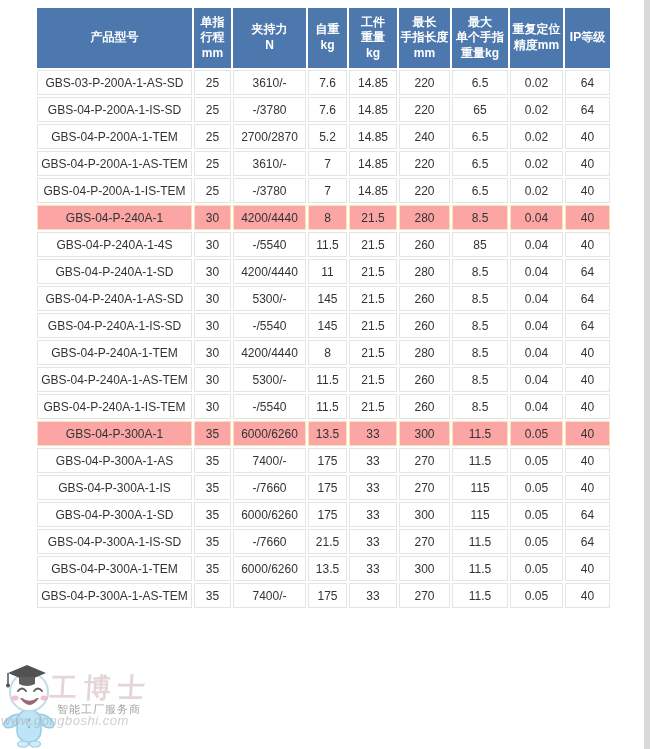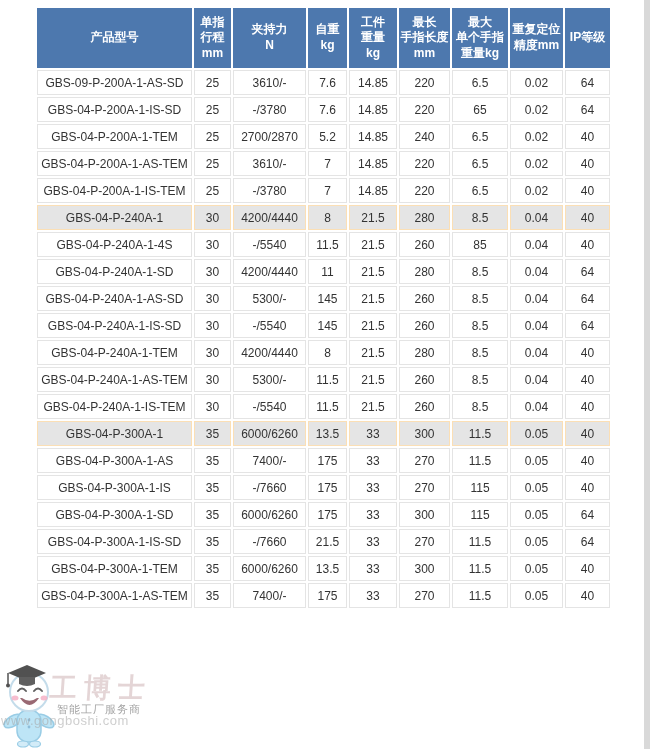--- a/index.html
+++ b/index.html
@@ -18,21 +18,21 @@
     font-size:12px;font-weight:bold;line-height:1.3;
     height:60px;vertical-align:middle;text-align:center;
     white-space:pre-line;padding:0;
   }
   td{
     background:#ffffff;border:1px solid #e4e4e4;
     color:#333333;font-size:12px;text-align:center;vertical-align:middle;
     height:25px;padding:0 1px;box-sizing:border-box;
     white-space:nowrap;overflow:hidden;
   }
-  tr.highlight td{background:#e5e5e5;border-color:#fbdfb5;}
+  tr.highlight td{background:#fca5a5;border-color:#fbdfb5;}
   col.c1{width:155px}col.c2{width:37px}col.c3{width:73px}
   col.c4{width:39px}col.c5{width:48px}col.c6{width:51px}
   col.c7{width:56px}col.c8{width:53px}col.c9{width:45px}
 
   .scrollbar-track{
     position:absolute;right:0;top:0;width:6px;height:749px;
     background:#d9d9d9;
   }
 
   .watermark{position:absolute;left:0;top:658px;width:190px;height:91px;pointer-events:none;}
@@ -46,20 +46,21 @@
   }
   .wm-tagline{
     position:absolute;left:57px;top:44px;
     font-size:11px;color:rgba(125,125,125,0.70);letter-spacing:1px;
     white-space:nowrap;
   }
   .wm-url{
     position:absolute;left:1px;top:55px;
     font-size:13px;color:rgba(165,165,165,0.55);letter-spacing:0.5px;
     white-space:nowrap;
+    font-style:italic;
   }
 </style>
 </head>
 <body>
 
 <div class="table-wrap">
   <table>
     <colgroup>
       <col class="c1">
         <col class="c2">
@@ -90,21 +91,21 @@
           <th>最大
 单个手指
 重量kg</th>
           <th>重复定位
 精度mm</th>
           <th>IP等级</th>
         </tr>
     </thead>
     <tbody id="table-body">
         <tr>
-          <td>GBS-09-P-200A-1-AS-SD</td>
+          <td>GBS-03-P-200A-1-AS-SD</td>
           <td>25</td>
           <td>3610/-</td>
           <td>7.6</td>
           <td>14.85</td>
           <td>220</td>
           <td>6.5</td>
           <td>0.02</td>
           <td>64</td>
         </tr>
         <tr>

